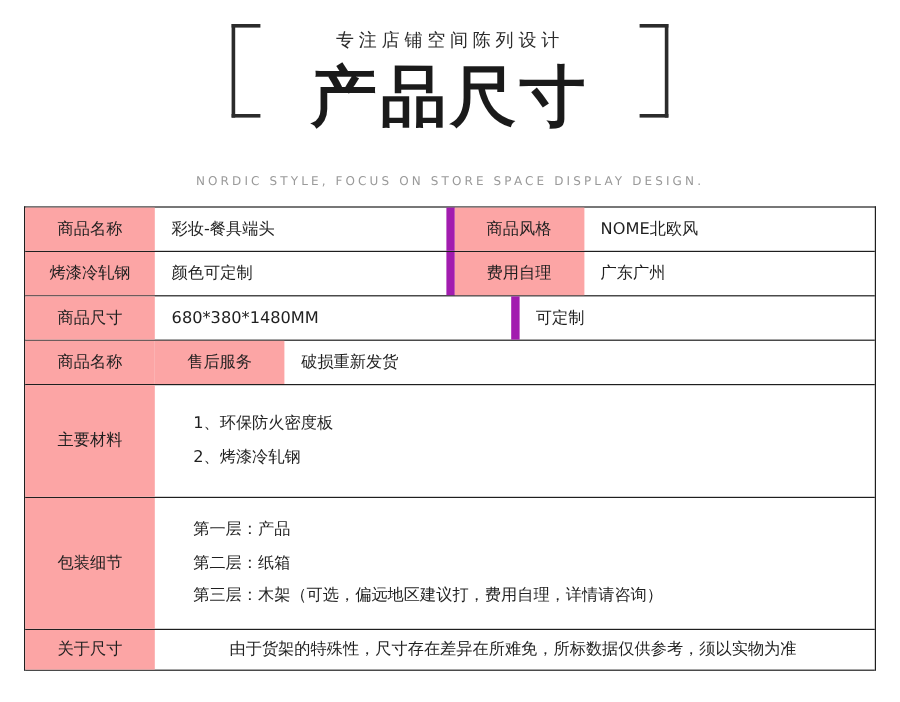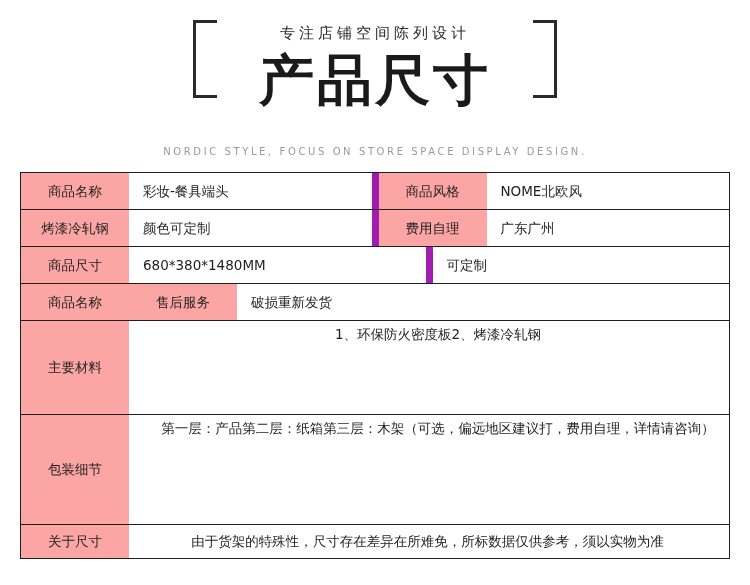--- a/index.html
+++ b/index.html
@@ -113,21 +113,21 @@
   .r1 { height: 37px; }
   .r2 { height: 37px; }
   .r3 { height: 37px; }
   .r4 { height: 37px; }
 
   .block { align-items: stretch; }
   .block .label {
     align-items: center;
   }
   .block .value {
-    flex-direction: row;
+    flex-direction: column;
     align-items: flex-start;
     justify-content: center;
     padding-left: 32px;
     border-right: none;
   }
   .block .value .line { line-height: 2.05; font-size: 13.5px; }
   .h-material { height: 94px; }
   .h-package { height: 110px; }
   .h-about { height: 34px; }
   .h-about .value {

